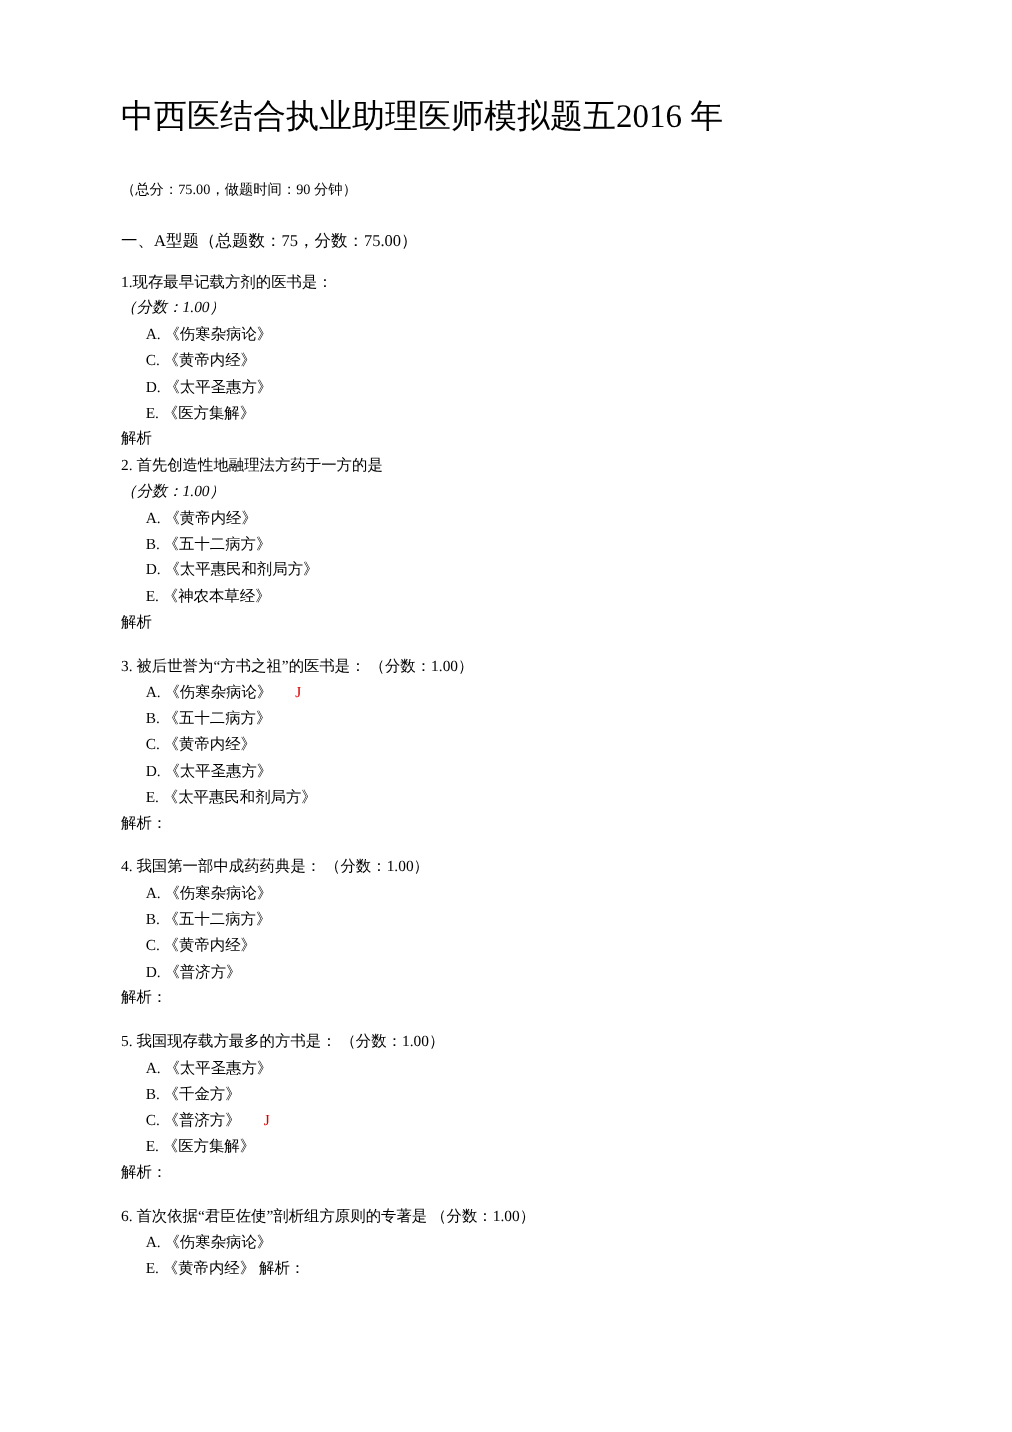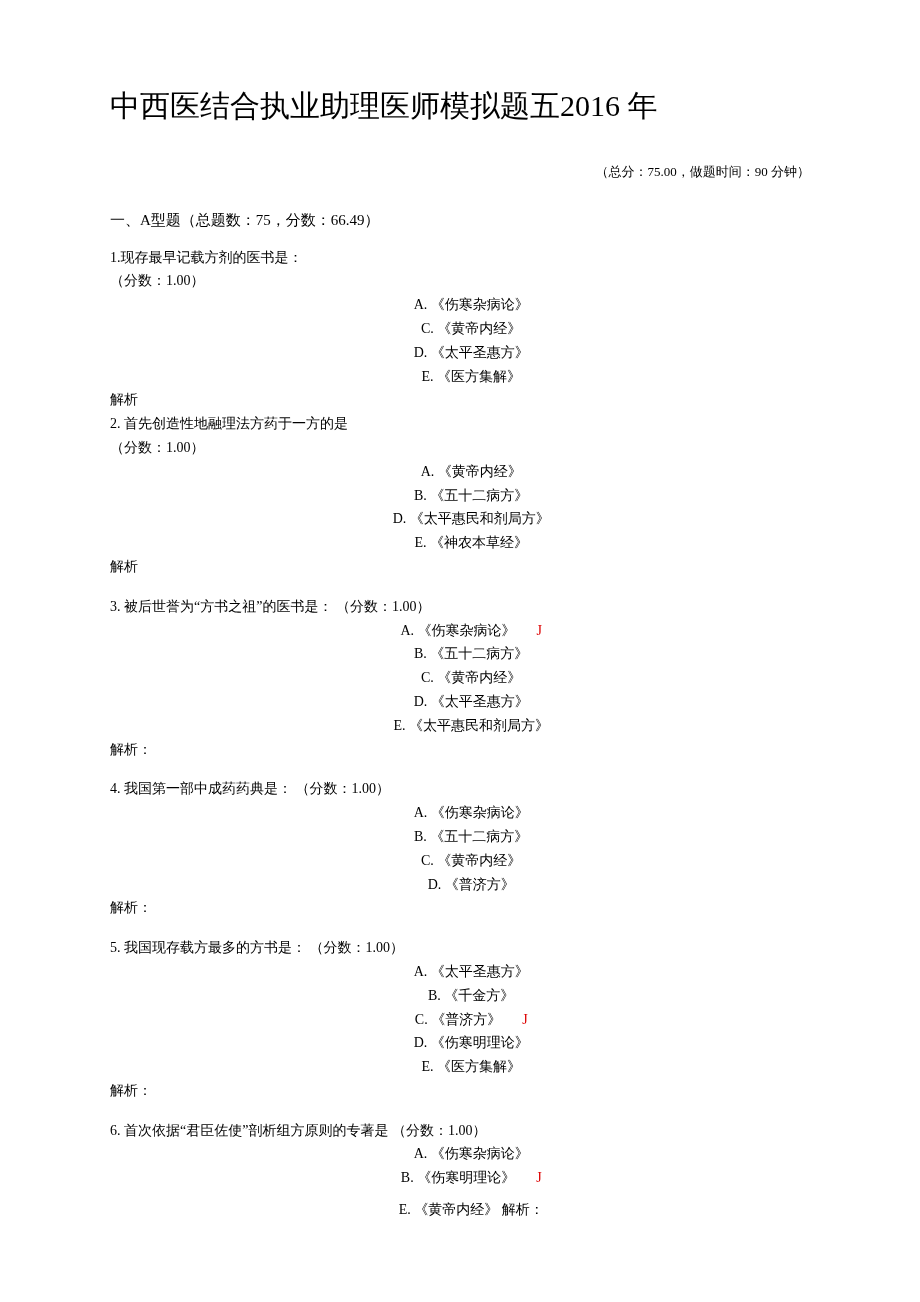--- a/index.html
+++ b/index.html
@@ -13,41 +13,41 @@
       width: 920px;
       box-sizing: border-box;
     }
     h1 {
       font-size: 30px;
       font-weight: normal;
       margin: 0 0 30px 0;
       font-family: "SimSun", "宋体", serif;
     }
     .meta {
-      text-align: right;
+      text-align: left;
       font-size: 13px;
       margin-bottom: 25px;
     }
     .section-title {
       font-size: 15px;
       margin-bottom: 12px;
     }
     .question-stem {
       margin: 0;
     }
     .question-stem.inline-score {
       margin-top: 16px;
     }
     .score-line {
       margin: 0;
+      font-style: italic;
     }
     .options {
       margin: 0;
       padding-left: 1.6em;
-      text-align: center;
     }
     .option {
       margin: 0;
     }
     .correct-mark {
       color: #d00;
       margin-left: 1.5em;
     }
     .analysis {
       margin: 0;
@@ -56,21 +56,21 @@
       margin-bottom: 8px;
     }
   </style>
 </head>
 <body>
 
 <h1>中西医结合执业助理医师模拟题五2016 年</h1>
 
 <div class="meta">（总分：75.00，做题时间：90 分钟）</div>
 
-<div class="section-title">一、A型题（总题数：75，分数：66.49）</div>
+<div class="section-title">一、A型题（总题数：75，分数：75.00）</div>
 
 <div class="question-stem">1.现存最早记载方剂的医书是：</div>
 <div class="score-line">（分数：1.00）</div>
 <div class="options">
   <div class="option">A.  《伤寒杂病论》</div>
   <div class="option">C.  《黄帝内经》</div>
   <div class="option">D.  《太平圣惠方》</div>
   <div class="option">E.  《医方集解》</div>
 </div>
 <div class="analysis">解析</div>
@@ -102,23 +102,21 @@
   <div class="option">C.  《黄帝内经》</div>
   <div class="option">D.  《普济方》</div>
 </div>
 <div class="analysis">解析：</div>
 
 <div class="question-stem inline-score">5.  我国现存载方最多的方书是：  （分数：1.00）</div>
 <div class="options">
   <div class="option">A.  《太平圣惠方》</div>
   <div class="option">B.  《千金方》</div>
   <div class="option"><span>C.  《普济方》</span><span class="correct-mark">J</span></div>
-  <div class="option">D.  《伤寒明理论》</div>
   <div class="option">E.  《医方集解》</div>
 </div>
 <div class="analysis">解析：</div>
 
 <div class="question-stem inline-score">6. 首次依据“君臣佐使”剖析组方原则的专著是  （分数：1.00）</div>
 <div class="options">
   <div class="option">A.  《伤寒杂病论》</div>
-  <div class="option q6-B"><span>B.  《伤寒明理论》</span><span class="correct-mark">J</span></div>
   <div class="option">E.  《黄帝内经》 解析：</div>
 </div>
 
 </body></html>

